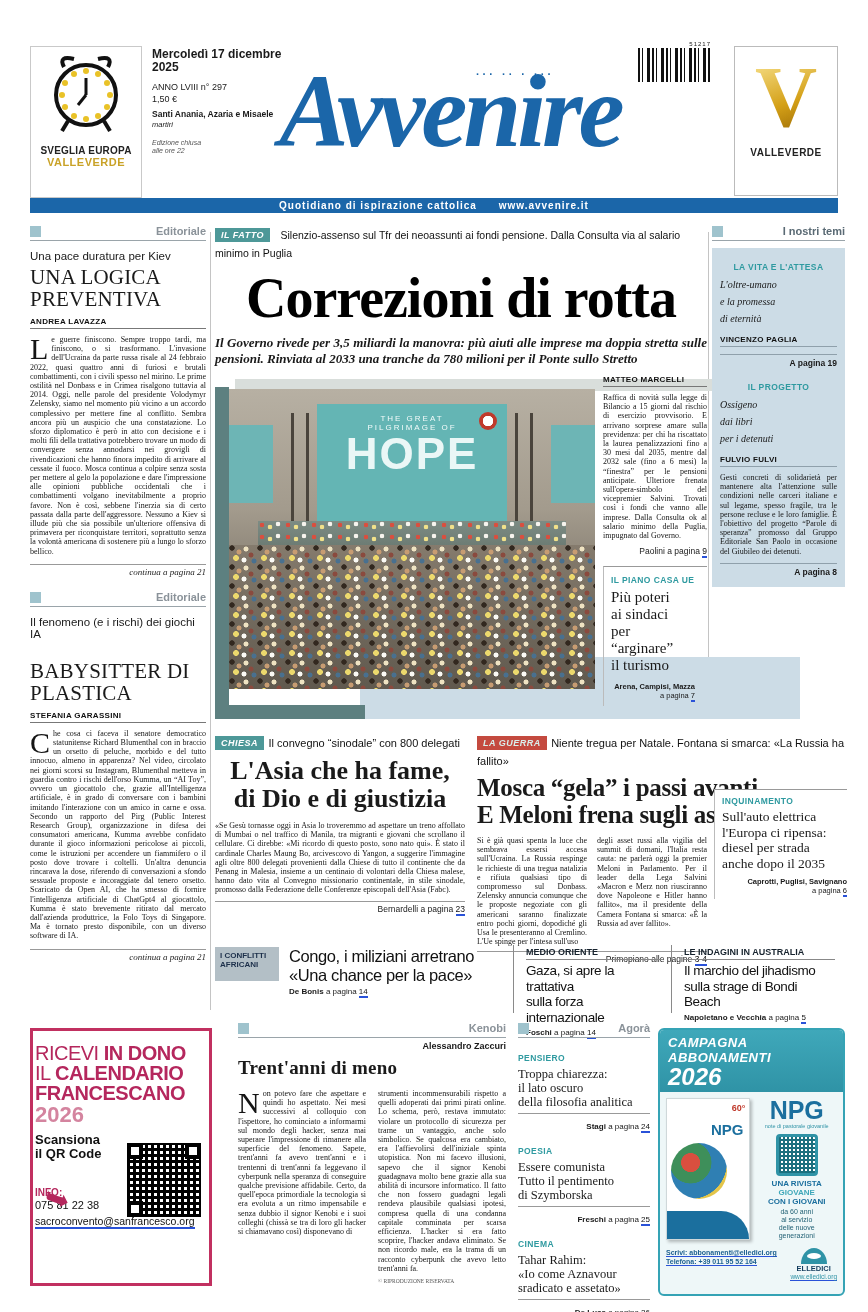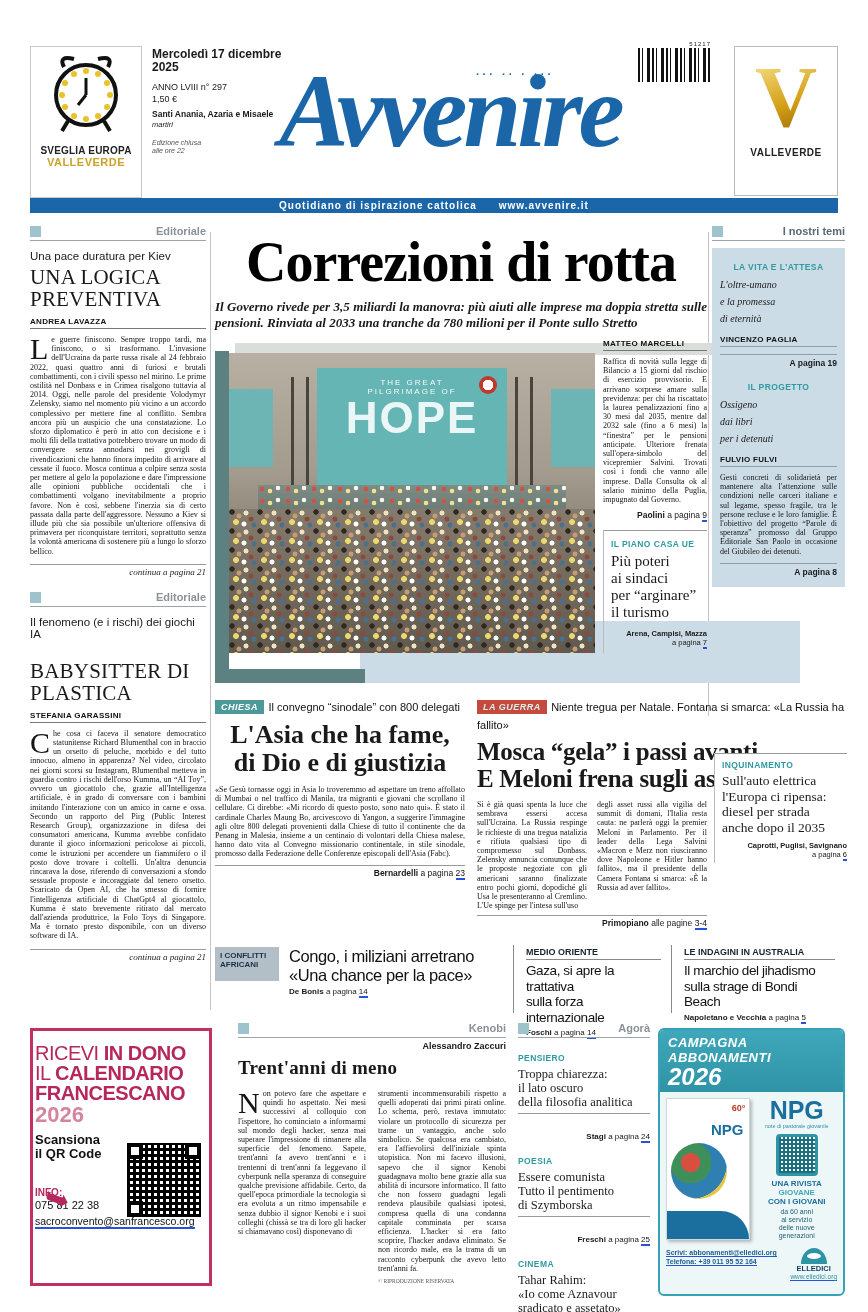--- a/index.html
+++ b/index.html
@@ -39,21 +39,21 @@
   .serif{font-family:"Liberation Serif",serif;}
   .byline{font-size:8px;font-weight:bold;letter-spacing:.3px;color:#111;border-bottom:1px solid #777;padding-bottom:2px;margin:7px 0 6px;}
   .body8{font-family:"Liberation Serif",serif;font-size:8px;line-height:9.2px;text-align:justify;color:#151515;}
   .dc{float:left;font-family:"Liberation Serif",serif;font-size:30px;line-height:26px;padding:1px 3px 0 0;}
   .continua{border-top:1px solid #999;margin-top:8px;padding-top:2px;text-align:right;
      font-family:"Liberation Serif",serif;font-style:italic;font-size:9px;color:#222;}
   .tag{display:inline-block;font-size:9px;font-weight:bold;font-style:italic;color:#fff;padding:2px 6px;letter-spacing:.5px;vertical-align:middle;}
   .tag.teal{background:#4d9898;}
   .tag.red{background:#c44a3f;color:#d9efec;}
   .ref{font-size:8.5px;text-align:right;}
-  .ref b{font-weight:bold;}
+  .ref b{font-weight:normal;}
   .pg{color:#111;border-bottom:2px solid #2a52d8;padding-bottom:0px;}
   .lblteal{font-size:8.5px;font-weight:bold;color:#2f9aa0;letter-spacing:.4px;}
   .vrule{position:absolute;width:1px;background:#c4c4c4;}
   
   .leftcol{position:absolute;left:30px;top:225px;width:176px;}
   .ed .kicker{font-size:11.5px;margin-top:8px;}
   .ed .title{font-family:"Liberation Serif",serif;font-size:21px;line-height:22px;margin-top:4px;letter-spacing:.2px;}
   .pinkad{position:absolute;left:0;top:803px;width:182px;height:258px;border:3px solid #c13060;box-sizing:border-box;padding:12px 8px 8px 2px;}
   .pinkad .h{font-size:20px;line-height:20px;font-weight:bold;color:#b5275d;letter-spacing:-.5px;}
   .pinkad .h .lt{font-weight:normal;}
@@ -102,21 +102,21 @@
        radial-gradient(circle at 10px 7px,#c79c72 2.2px,transparent 2.8px),
        radial-gradient(circle at 17px 4px,#efe3c2 2.2px,transparent 2.8px),
        radial-gradient(circle at 7px 13px,#ecd96d 2.6px,transparent 3.2px),
        radial-gradient(circle at 15px 15px,#fbfaf5 2.2px,transparent 2.8px),
        radial-gradient(circle at 22px 10px,#8a4a3e 2.2px,transparent 2.8px),
        radial-gradient(circle at 25px 16px,#49708f 2.2px,transparent 2.8px),
        linear-gradient(180deg,#857b6d,#60594e);
      background-size:28px 19px,28px 19px,28px 19px,28px 19px,28px 19px,28px 19px,28px 19px,cover;}
   .mright{position:absolute;right:0;top:0;width:104px;}
   .mright .byline{margin-top:0;}
-  .casabox{margin-top:10px;border-top:1px solid #999;border-left:1px solid #bbb;padding:8px 0 6px 7px;}
+  .casabox{margin-top:10px;border-top:1px solid #999;border-left:1px solid #bbb;padding:8px 12px 6px 7px;}
   .casabox .t{font-family:"Liberation Serif",serif;font-size:15px;line-height:17px;white-space:pre-line;margin-top:4px;}
   .casabox .by{font-size:7.5px;font-weight:bold;text-align:right;margin-top:8px;}
   .casabox .pgl{font-size:7.5px;text-align:right;}
   .articles{position:relative;margin-top:6px;height:226px;}
   .chiesa{position:absolute;left:0;top:0;width:250px;}
   .chiesa .hl{font-family:"Liberation Serif",serif;font-weight:bold;font-size:26px;line-height:28px;text-align:center;white-space:pre-line;margin:6px 0 8px;}
   .guerra{position:absolute;left:262px;top:0;width:370px;}
   .guerra .hl{font-family:"Liberation Serif",serif;font-weight:bold;font-size:25px;line-height:27px;white-space:pre-line;margin:5px 0 8px;letter-spacing:-.3px;}
   .gcols{display:flex;gap:10px;width:230px;}
   .gcols .c{width:110px;}
@@ -147,21 +147,21 @@
   
   .kenobi{position:absolute;left:238px;top:1022px;width:268px;}
   .kenobi .zacc{text-align:right;font-size:9px;font-weight:bold;margin-top:3px;}
   .kenobi .title{font-family:"Liberation Serif",serif;font-weight:bold;font-size:19px;margin-top:6px;letter-spacing:.2px;}
   .kcols{display:flex;gap:12px;margin-top:10px;}
   .kcols .c{width:128px;}
   .copy{font-size:5.5px;color:#555;margin-top:4px;}
   .agora{position:absolute;left:518px;top:1022px;width:132px;}
   .agora .item{margin-top:9px;}
   .agora .t{font-family:"Liberation Serif",serif;font-size:12.5px;line-height:14px;white-space:pre-line;margin-top:2px;}
-  .agora .rf{border-top:1px solid #999;margin-top:4px;padding-top:18px;text-align:right;font-size:8px;}
+  .agora .rf{border-top:1px solid #999;margin-top:4px;padding-top:8px;text-align:right;font-size:8px;}
   .npg{position:absolute;left:658px;top:1028px;width:187px;height:268px;border:2px solid #35a3b5;border-radius:6px;box-sizing:border-box;background:#eef7f8;overflow:hidden;}
   .npg .ribbon{background:linear-gradient(180deg,#3fa8ba,#2f93a6);color:#fff;padding:5px 8px 3px;}
   .npg .ribbon .h{font-size:13px;font-weight:bold;font-style:italic;letter-spacing:.5px;}
   .npg .ribbon .y{font-size:24px;font-weight:bold;font-style:italic;line-height:24px;}
   .npg .row{display:flex;padding:6px;}
   .cover{width:86px;height:140px;background:#fff;border:1px solid #cfd8da;box-shadow:2px 2px 3px rgba(0,0,0,.25);position:relative;}
   .cover .sixty{position:absolute;right:4px;top:4px;font-size:9px;font-weight:bold;color:#c0392b;}
   .cover .clogo{position:absolute;right:6px;top:22px;font-size:15px;font-weight:bold;color:#1b6f9e;}
   .cover .cphoto{position:absolute;left:4px;top:44px;width:56px;height:56px;border-radius:50%;
      background:radial-gradient(circle at 35% 35%,#d94f3f 18%,#3e8f5a 19% 40%,#2f7fb3 41% 70%,#e3c54a 71%);}
@@ -290,20 +290,24 @@
           <i class="c"></i>
         </div>
       <div class="arrow">➥</div>
       <div class="info">INFO:</div>
       <div class="tel">075 81 22 38</div>
       <span class="mail">sacroconvento@sanfrancesco.org</span>
     </div>
   </div>
 
   <div class="center">
+    <div class="mainkick">
+      <span class="tag teal">IL FATTO</span>
+      <span class="kick">Silenzio-assenso sul Tfr dei neoassunti ai fondi pensione. Dalla Consulta via al salario minimo in Puglia</span>
+    </div>
     <div class="headline">Correzioni di rotta</div>
     <div class="subhead">Il Governo rivede per 3,5 miliardi la manovra: più aiuti alle imprese ma doppia stretta sulle pensioni. Rinviata al 2033 una tranche da 780 milioni per il Ponte sullo Stretto</div>
 
     <div class="photorow">
       <div class="pframe-sheet"></div>
       <div class="pframe-blue"></div>
       <div class="pframe-band"></div>
       <div class="pframe-band2"></div>
       <div class="photo">
         <div class="sidescreen l"></div>

